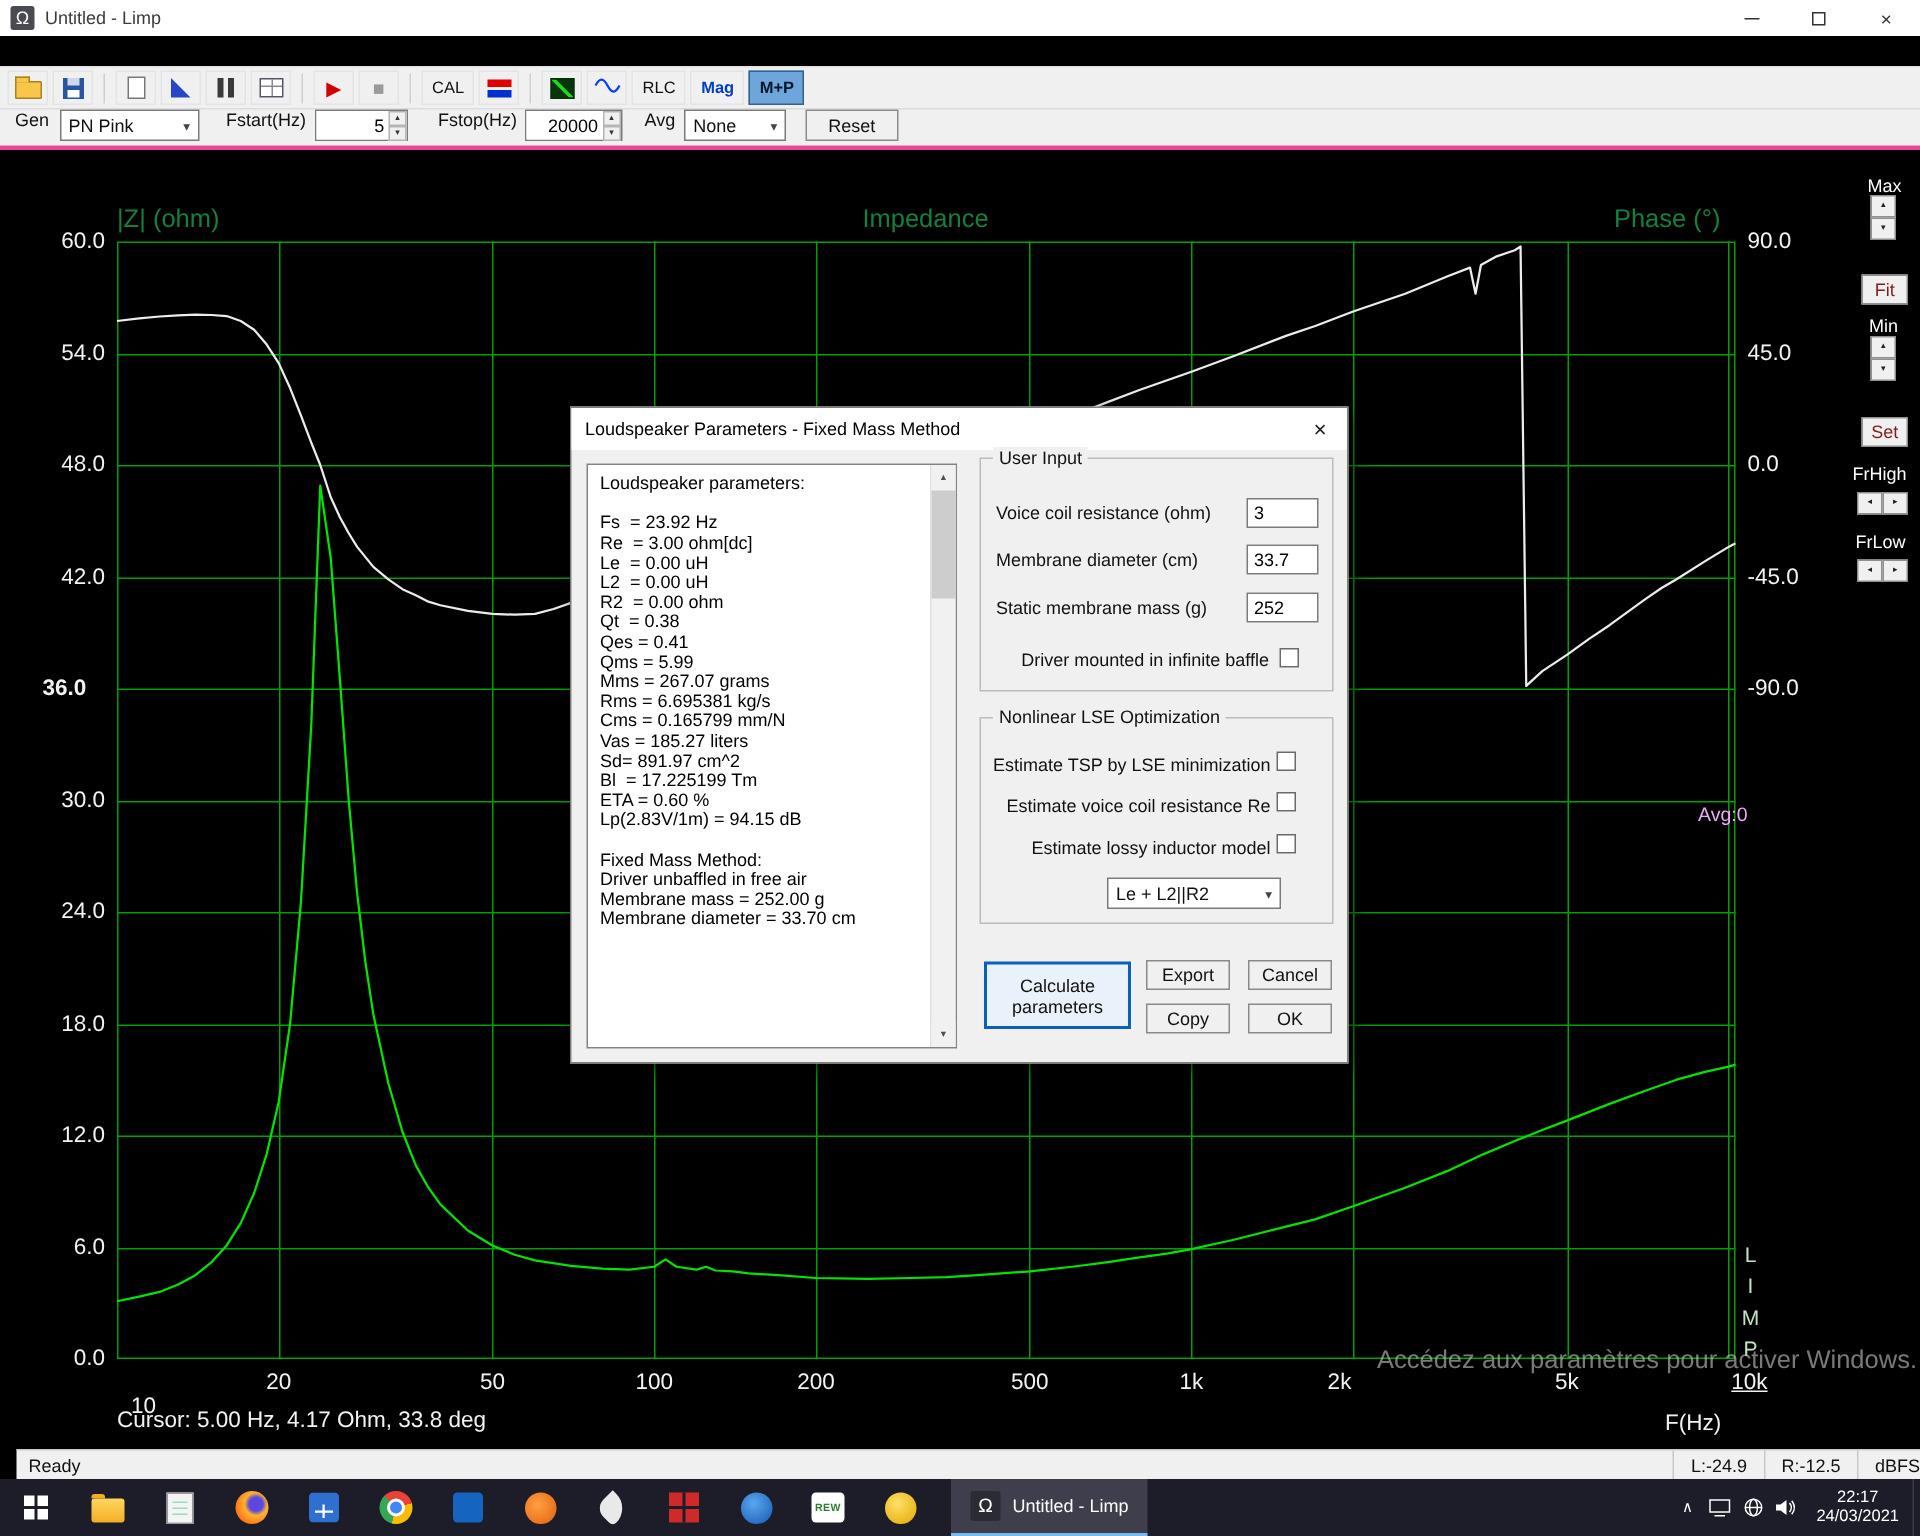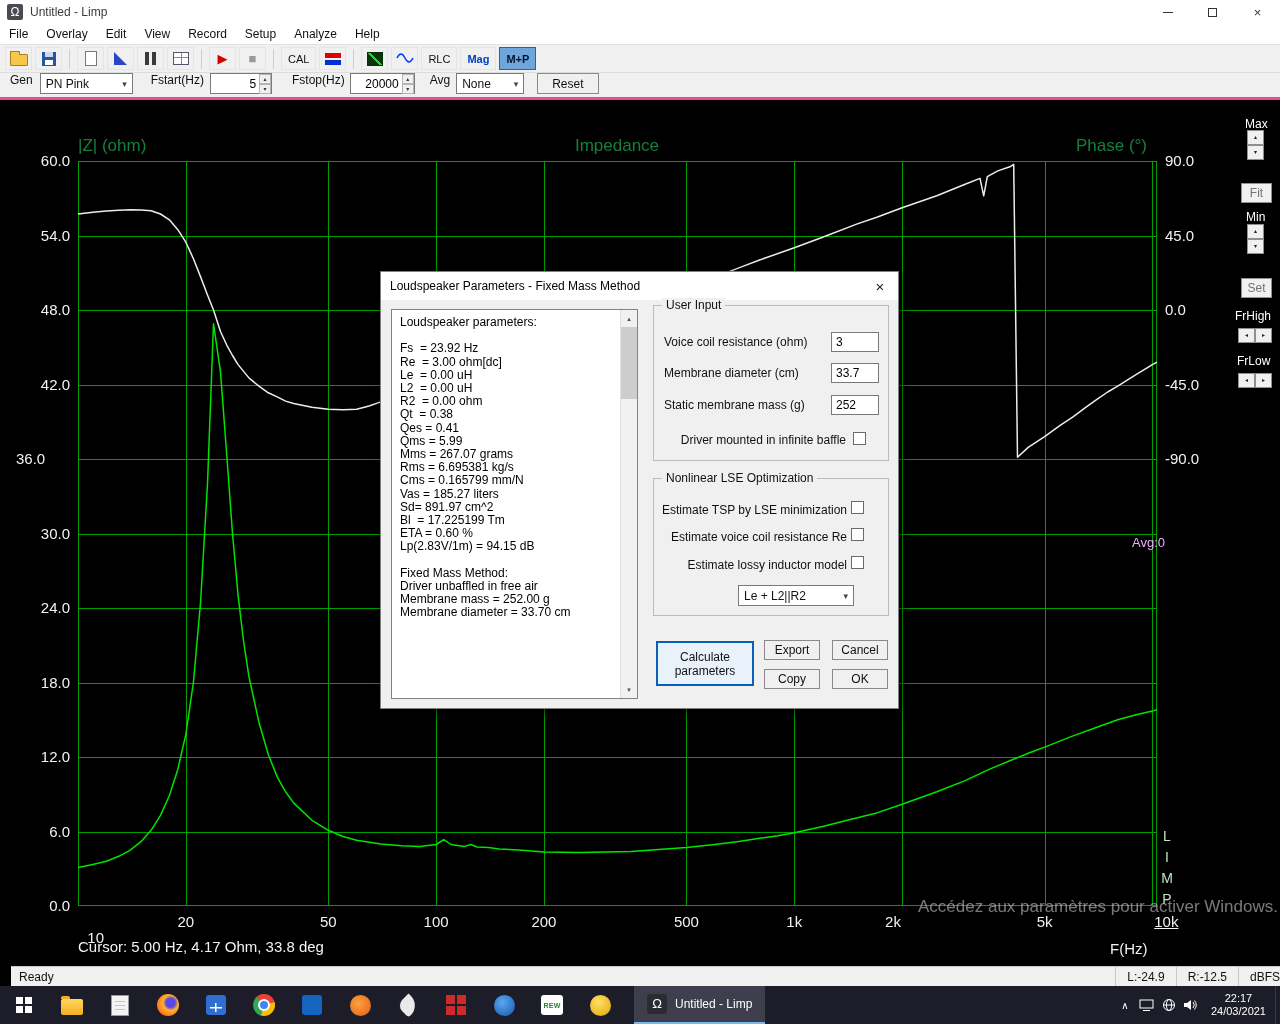--- a/index.html
+++ b/index.html
@@ -56,21 +56,21 @@
   .push{height:21px;background:#f0f0f0;border:1px solid #8a8a8a;font-size:12px;padding:0 14px;font-family:inherit;color:#111}
 
   
   .main{position:absolute;left:0;top:100px;width:1280px;height:866px;background:#000;color:#f0f0f0}
   #chart-svg{position:absolute;left:0;top:0}
   .tick{position:absolute;font-size:15px;color:#f2f2f2;white-space:nowrap}
   .chart-label{position:absolute;font-size:17px;color:#15803d;white-space:nowrap}
   .cursor-readout{position:absolute;left:78px;top:838px;font-size:15px;color:#f2f2f2}
   .flabel{position:absolute;left:1110px;top:840px;font-size:15px}
   .rp-label{position:absolute;font-size:12px;color:#fff;white-space:nowrap}
-  .rp-btn{position:absolute;height:20px;background:#f0f0f0;border:1px solid #8f8f8f;font-size:12px;color:#737373;font-family:inherit;padding:0;text-align:center}
+  .rp-btn{position:absolute;height:20px;background:#f0f0f0;border:1px solid #8f8f8f;font-size:12px;color:#7f1d1d;font-family:inherit;padding:0;text-align:center}
   .spin-v{position:absolute;display:flex;flex-direction:column}
   .spin-h{position:absolute;display:flex}
   .spin-v b,.spin-h b{width:17px;height:15px;background:#f0f0f0;border:1px solid #8f8f8f;font-size:6px;color:#222;text-align:center;line-height:13px;font-weight:normal;display:block}
   .avg-ind{position:absolute;left:1132px;top:435px;font-size:13px;color:#f0abfc}
   .limp-logo{position:absolute;left:1160px;top:726px;font-size:14px;color:#bfe4bf;line-height:21px;text-align:center;width:14px}
   .watermark{position:absolute;left:918px;top:790px;color:rgba(195,195,195,.62);z-index:6}
   .watermark .w1{font-size:20px}
   .watermark .w2{font-size:17px;margin-top:7px}
 
   
@@ -143,30 +143,20 @@
         </div>
       <div class="wcap">
           <span class="restore-glyph"></span>
         </div>
       <div class="wcap">
           <span>×</span>
         </div>
     </div>
   </div>
 
-  <div class="menubar">
-    <span class="menu-item">File</span>
-    <span class="menu-item">Overlay</span>
-    <span class="menu-item">Edit</span>
-    <span class="menu-item">View</span>
-    <span class="menu-item">Record</span>
-    <span class="menu-item">Setup</span>
-    <span class="menu-item">Analyze</span>
-    <span class="menu-item">Help</span>
-  </div>
 
   <div class="toolbar">
     <button class="tbtn">
         <span class="i-folder"></span>
       </button>
     <button class="tbtn">
         <span class="i-floppy"></span>
       </button>
     <span class="tsep"></span>
     <button class="tbtn">
@@ -265,21 +255,21 @@
         <line x1="78" y1="732.5" x2="1157" y2="732.5" stroke="#00a000" stroke-width="1"></line>
         <rect x="78.5" y="61.5" width="1078" height="744" fill="none" stroke="#00a000" stroke-width="1"></rect>
         <polyline points="78.0,767.5 92.8,764.4 106.4,761.3 118.8,756.3 130.3,750.1 141.1,741.4 151.1,730.3 160.5,715.4 169.4,695.5 177.8,669.4 185.8,634.6 193.4,582.5 200.6,501.8 207.5,383.8 213.5,223.7 220.5,272.1 226.6,352.8 232.5,433.5 238.1,495.6 243.6,541.5 248.9,576.3 258.9,622.2 268.3,654.5 277.2,676.9 285.6,691.8 293.6,702.9 311.9,720.3 328.3,730.3 343.1,736.5 356.7,740.2 380.7,743.9 401.4,745.8 419.7,746.4 436.1,744.5 443.7,739.6 451.0,744.5 464.5,746.4 470.8,744.5 476.9,747.0 488.5,747.6 499.2,748.9 518.7,750.1 543.9,752.0 578.7,752.6 607.0,752.0 631.0,751.4 651.8,750.1 686.5,747.6 714.8,744.5 738.8,741.4 759.6,738.3 777.9,735.8 794.3,732.7 822.6,726.5 857.3,717.8 876.8,712.9 902.1,704.2 936.8,691.8 965.1,680.6 989.1,669.4 1009.9,660.7 1028.2,653.3 1044.6,647.1 1073.0,635.9 1096.9,627.2 1117.7,619.8 1136.0,614.8 1152.4,611.1 1157.0,609.8" fill="none" stroke="#00e400" stroke-width="1.5" stroke-linejoin="round"></polyline>
         <polyline points="78.0,114.0 92.8,112.3 106.4,111.0 118.8,110.2 130.3,109.8 141.1,110.0 151.1,110.7 160.5,114.0 169.4,119.8 177.8,129.7 185.8,142.1 193.4,158.7 200.6,176.9 207.5,195.1 213.5,210.0 220.5,231.5 226.6,244.8 232.5,255.5 238.1,264.6 248.9,277.9 258.9,286.2 268.3,292.8 277.2,296.9 285.6,301.1 293.6,303.5 311.9,307.3 328.3,309.3 343.1,309.8 356.7,309.3 369.1,306.0 380.7,301.9 401.4,295.3 419.7,288.6 436.1,282.0 440.7,279.5 445.2,283.7 451.0,277.9 464.5,272.1 488.5,262.1 509.2,253.9 543.9,241.5 578.7,228.2 607.0,217.5 631.0,208.5 651.8,200.7 686.5,187.6 714.8,177.2 738.8,167.9 759.6,160.0 794.3,147.8 822.6,137.3 857.3,123.9 876.8,117.3 902.1,107.7 936.8,95.8 965.1,84.2 980.0,78.4 983.7,95.8 987.3,76.7 997.8,70.9 1009.9,66.8 1013.7,64.3 1017.5,357.3 1028.2,347.4 1044.6,336.6 1059.4,325.9 1073.0,316.8 1085.4,307.7 1096.9,299.4 1107.7,292.0 1117.7,286.2 1136.0,274.6 1152.4,264.6 1157.0,262.1" fill="none" stroke="#ececec" stroke-width="1.5" stroke-linejoin="round"></polyline>
       </svg>
     <div id="tick-layer">
         <div class="tick" style="left: 16px; top: 52px; width: 54px; text-align: right;">60.0</div>
         <div class="tick" style="left: 16px; top: 126.5px; width: 54px; text-align: right;">54.0</div>
         <div class="tick" style="left: 16px; top: 201px; width: 54px; text-align: right;">48.0</div>
         <div class="tick" style="left: 16px; top: 275.5px; width: 54px; text-align: right;">42.0</div>
-        <div class="tick" style="left: 16px; top: 350px; width: 54px; text-align: left;">36.0</div>
+        <div class="tick" style="left: 16px; top: 350px; width: 54px; text-align: center; font-weight: bold;">36.0</div>
         <div class="tick" style="left: 16px; top: 424.5px; width: 54px; text-align: right;">30.0</div>
         <div class="tick" style="left: 16px; top: 499px; width: 54px; text-align: right;">24.0</div>
         <div class="tick" style="left: 16px; top: 573.5px; width: 54px; text-align: right;">18.0</div>
         <div class="tick" style="left: 16px; top: 648px; width: 54px; text-align: right;">12.0</div>
         <div class="tick" style="left: 16px; top: 722.5px; width: 54px; text-align: right;">6.0</div>
         <div class="tick" style="left: 16px; top: 797px; width: 54px; text-align: right;">0.0</div>
         <div class="tick" style="left: 1165px; top: 52px;">90.0</div>
         <div class="tick" style="left: 1165px; top: 126.5px;">45.0</div>
         <div class="tick" style="left: 1165px; top: 201px;">0.0</div>
         <div class="tick" style="left: 1165px; top: 275.5px;">-45.0</div>

